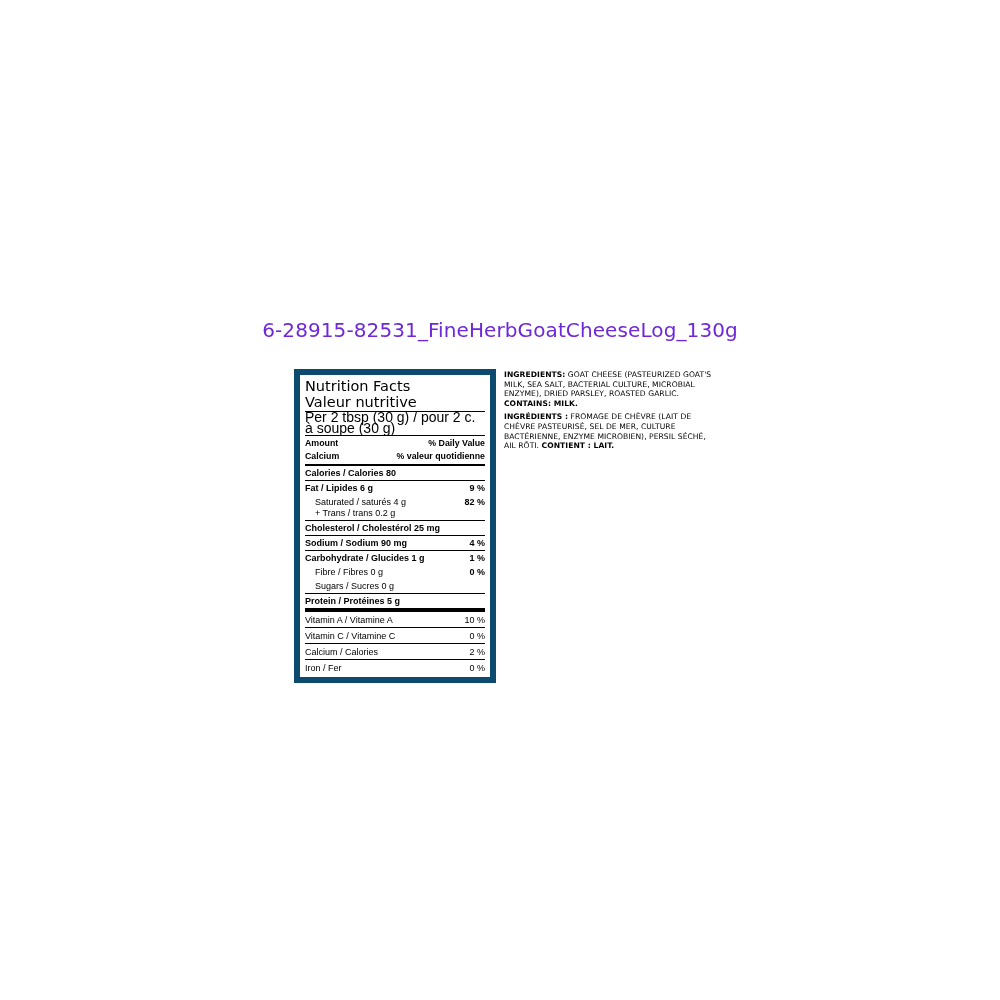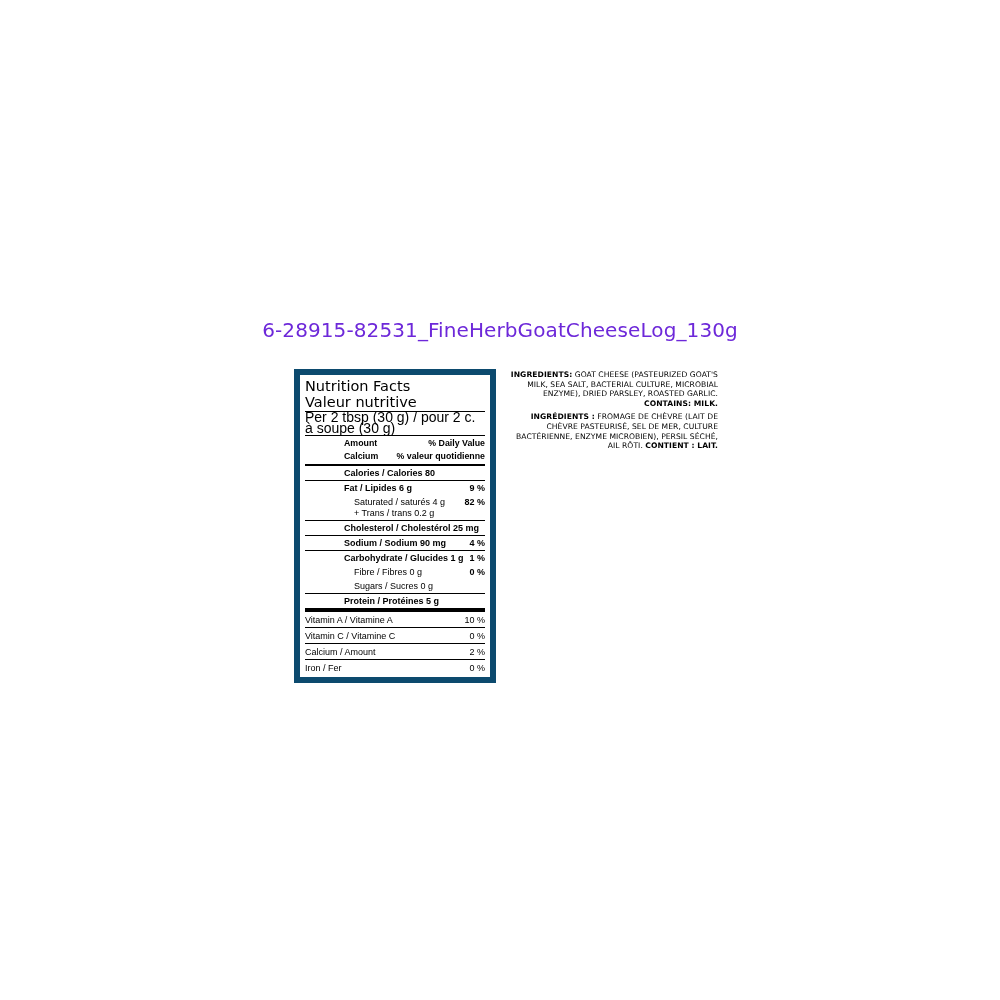--- a/index.html
+++ b/index.html
@@ -74,21 +74,20 @@
   .rule-med  { border-top: 2px solid #000; }
   .rule-thick{ border-top: 4px solid #000; }
 
   .row {
     display: flex;
     justify-content: space-between;
     align-items: baseline;
     font-size: 9px;
     line-height: 12px;
     padding: 1px 0 1px 0;
-    margin-left: 39px;
   }
   .row .left { white-space: nowrap; }
   .row .right { white-space: nowrap; text-align: left; }
 
   .hdr { font-size: 8.8px; line-height: 11px; }
   .bold { font-weight: bold; }
   .indent1 { padding-left: 10px; }
   .indent-sub { padding-left: 10px; }
 
   .two-line-left { line-height: 11px; }
@@ -112,21 +111,21 @@
     position: absolute;
     left: 504px;
     top: 370px;
     width: 214px;
     font-family: "DejaVu Sans", sans-serif;
     font-size: 7.6px;
     line-height: 9.6px;
     color: #000;
     letter-spacing: 0.05px;
   }
-  .ing-p { margin: 0 0 2px 0; text-align: right; }
+  .ing-p { margin: 0 0 2px 0; }
   .ing-p.second { margin-top: 4px; }
   .caps { text-transform: uppercase; }
   .b { font-weight: bold; }
 </style>
 </head>
 <body>
 
 <div class="page">
 
   <div class="doc-title">6-28915-82531_FineHerbGoatCheeseLog_130g</div>
@@ -209,21 +208,21 @@
 
     <div class="vit-row vit-first">
       <span class="left">Vitamin A / Vitamine A</span>
       <span class="right">10 %</span>
     </div>
     <div class="vit-row">
       <span class="left">Vitamin C / Vitamine C</span>
       <span class="right">0 %</span>
     </div>
     <div class="vit-row">
-      <span class="left">Calcium / Amount</span>
+      <span class="left">Calcium / Calories</span>
       <span class="right">2 %</span>
     </div>
     <div class="vit-row">
       <span class="left">Iron / Fer</span>
       <span class="right">0 %</span>
     </div>
 
   </div>
 
   <div class="ingredients">

